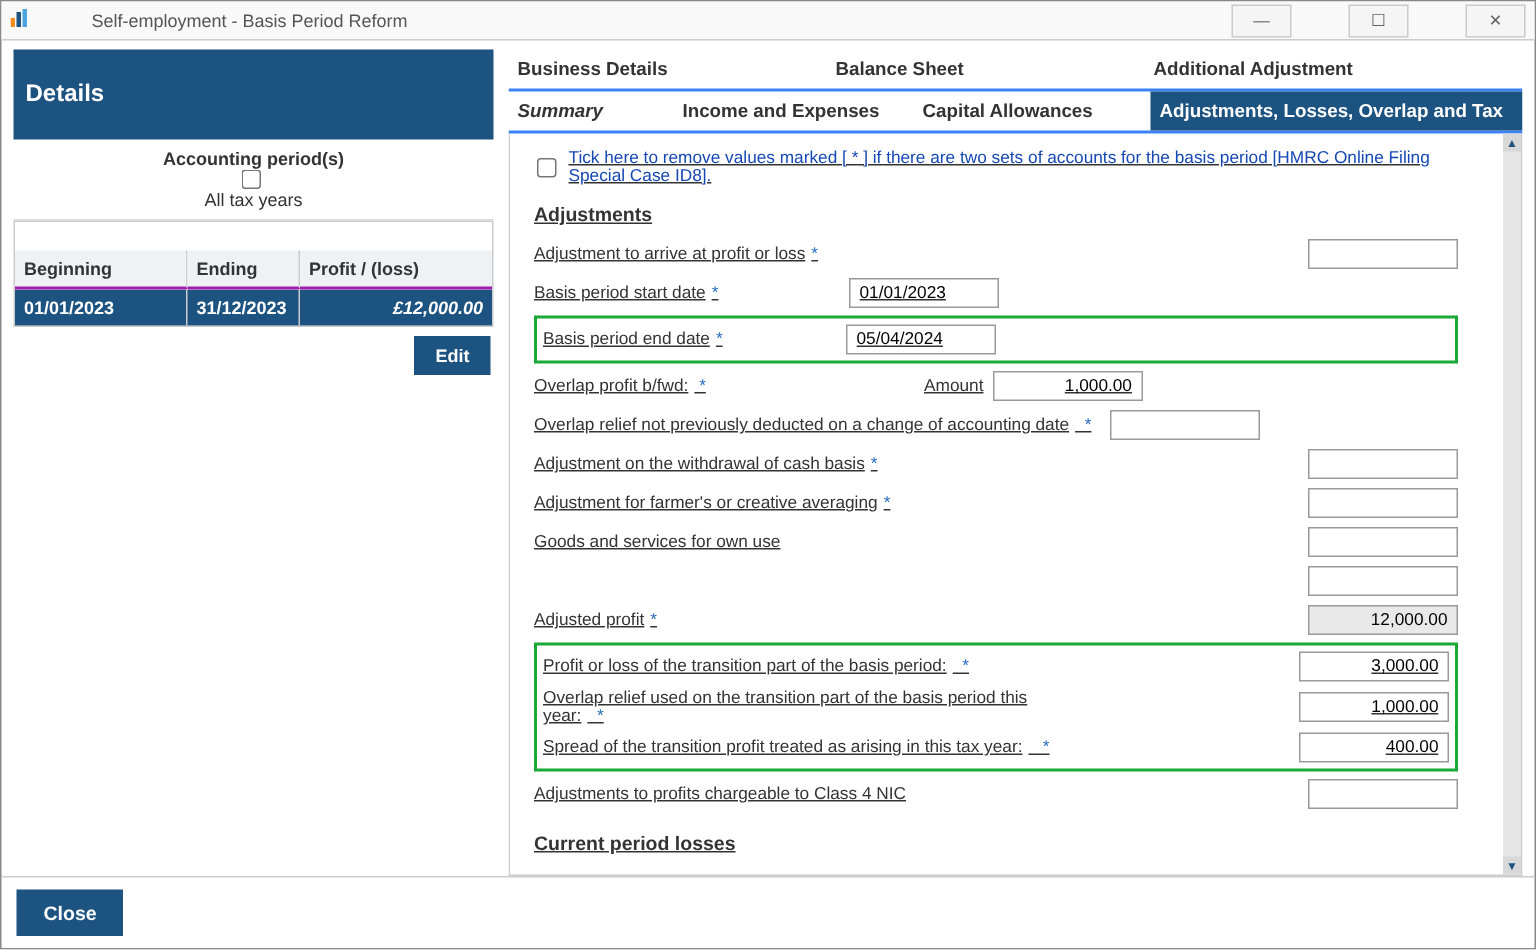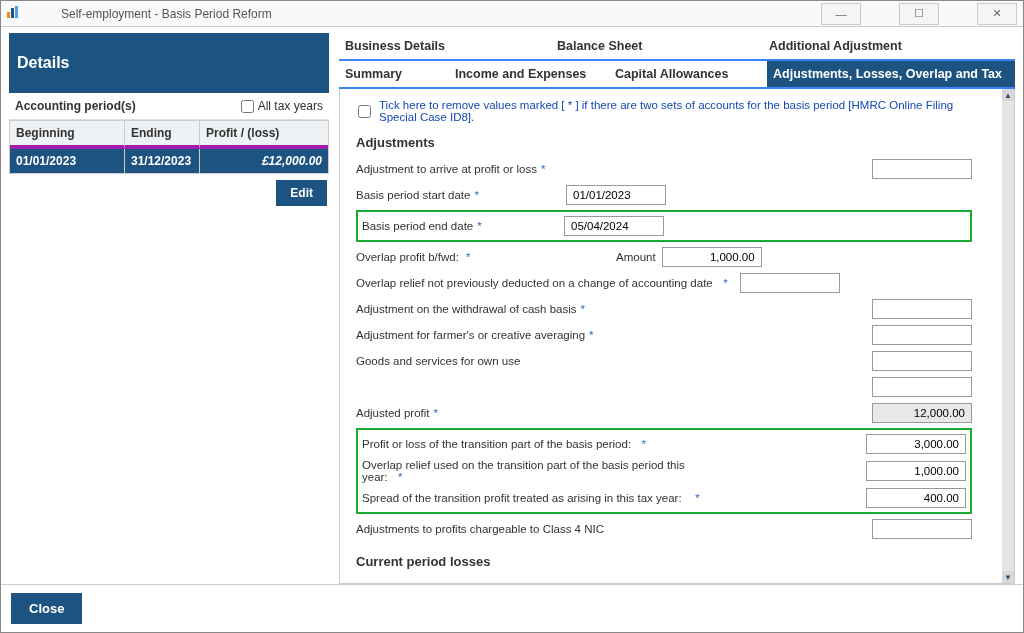--- a/index.html
+++ b/index.html
@@ -62,26 +62,27 @@
   font-weight: bold;
   padding: 21px 8px;
   font-size: 16px;
 }
 .acct-row {
   display: flex;
   align-items: center;
   padding: 6px 6px;
   font-size: 12px;
   border-bottom: 1px solid #ddd;
+  flex-direction: column;
 }
 .acct-row .lbl { flex: 1; font-weight: bold; color: #333; }
 .acct-row input[type=checkbox] { margin-right: 4px; }
 .period-table { border: 1px solid #ccc; }
 .pt-head, .pt-row { display: flex; }
-.pt-head div { background: #eef2f5; font-weight: bold; color: #333; padding: 5px 6px; border-right: 1px solid #ccc; border-bottom: 4px solid #a21caf; }
+.pt-head div { background: #eef2f5; font-weight: bold; color: #333; padding: 5px 6px; border-right: 1px solid #ccc; border-bottom: 2px solid #a21caf; margin-top: 19px; }
 .pt-head div:last-child { border-right: none; }
 .pt-row div { padding: 5px 6px; border-right: 1px solid #ccc; }
 .pt-row div:last-child { border-right: none; font-style: italic; }
 .pt-row.sel { background: #1d5381; color: #fff; font-weight: bold; }
 .col-beg { width: 115px; }
 .col-end { width: 75px; }
 .col-pl { flex: 1; text-align: right; }
 .edit-btn-row { display: flex; justify-content: flex-end; padding: 6px 2px; }
 .blue-btn {
   background: #1d5381;
@@ -108,36 +109,37 @@
   cursor: pointer;
   text-align: left;
   white-space: nowrap;
 }
 .tab-row.top .tab { width: 212px; padding-left: 6px; }
 .tab-row.sub .tab { padding-left: 6px; }
 .tab.active {
   background: #1d5381;
   color: #fff;
 }
-.sub .t1 { width: 110px; }
+.sub .t1 { width: 110px; font-style: italic; }
 .sub .t2 { width: 160px; }
 .sub .t3 { width: 158px; }
 .sub .t4 { flex: 1; }
 .scroll-area {
   flex: 1;
   overflow: hidden;
   position: relative;
   border: 1px solid #ccc;
   border-top: none;
 }
 .scroll-inner {
   position: absolute;
   inset: 0 12px 0 0;
   overflow-y: auto;
   padding: 10px 30px 12px 16px;
+  text-decoration: underline;
 }
 .scrollbar {
   position: absolute;
   right: 0; top: 0; bottom: 0;
   width: 12px;
   background: #e5e5e5;
 }
 .scrollbar .arrow {
   position: absolute; left: 0; right: 0;
   height: 12px; background: #d8d8d8;

